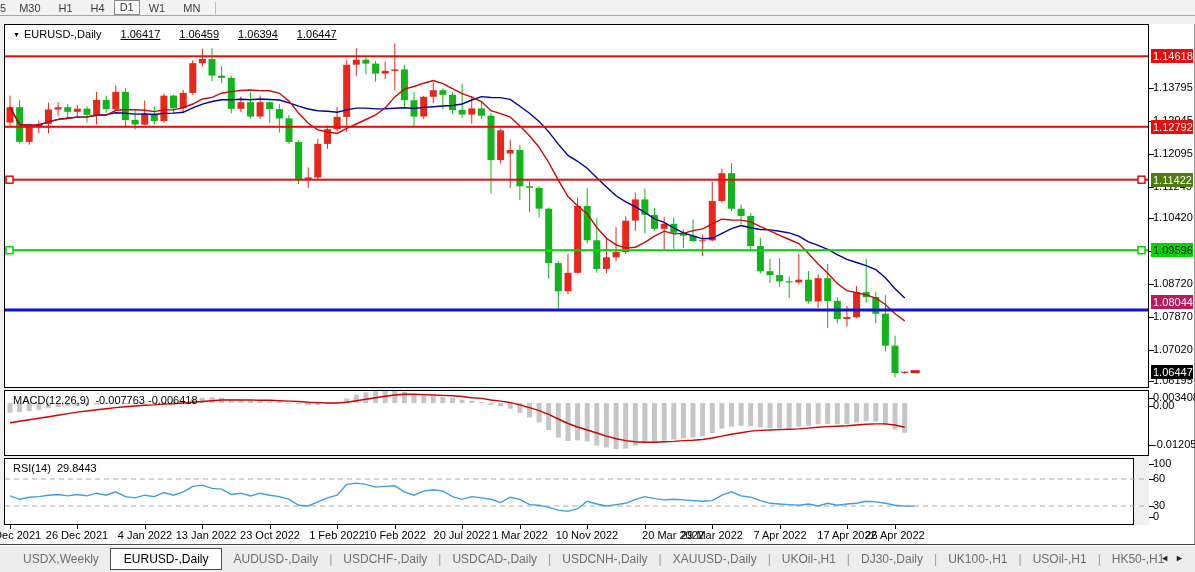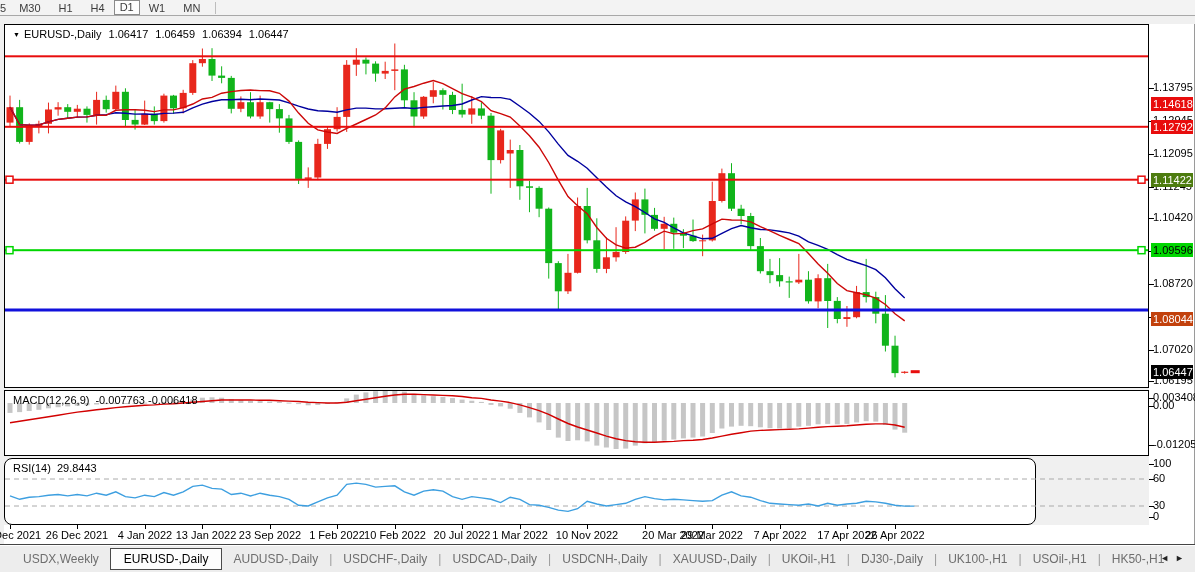--- a/index.html
+++ b/index.html
@@ -9,25 +9,25 @@
   .toolbar{position:absolute;left:0;top:0;width:1195px;height:15px;background:#f3f3f3;
            border-bottom:1px solid #a8a8a8;display:flex;align-items:center;overflow:hidden;}
   .tf-btn{font-size:11px;color:#3c3c3c;padding:0 9px;height:14px;line-height:14px;cursor:default;}
   .tf-btn:first-child{margin-left:-4px;padding:0 4px;}
   .tf-btn.active{background:#fcfcfc;border:1px solid #8a8a8a;height:13px;line-height:13px;padding:0 5px;}
   .tf-sep{width:1px;height:12px;background:#bdbdbd;margin:0 6px;}
   
   .pane{position:absolute;background:#ffffff;border:1px solid #000;box-sizing:border-box;}
   .main-pane{left:4px;top:24px;width:1145px;height:364px;}
   .macd-pane{left:4px;top:390px;width:1145px;height:66px;}
-  .rsi-pane{left:4px;top:458px;width:1032px;height:67px;border-radius:8px;}
+  .rsi-pane{left:4px;top:458px;width:1130px;height:67px;}
   .pane svg{position:absolute;left:0;top:0;display:block;}
   .hdr{position:absolute;left:8px;top:3px;font-size:11px;color:#000;white-space:nowrap;z-index:5;}
   .hdr .tri{font-size:7px;position:relative;top:-1px;margin-right:4px;}
-  .hdr .num{margin-left:7px;}
+  .hdr .num{margin-left:19px;text-decoration:underline;}
   .ind-name{margin-right:6px;}
   
   .axis-col{position:absolute;left:1149px;top:24px;width:46px;height:521px;background:#fff;
             border-right:1px solid #9a9a9a;box-sizing:border-box;}
   .ptick{position:absolute;left:0;width:5px;height:1px;background:#000;}
   .plabel{position:absolute;left:4px;font-size:11px;color:#000;white-space:nowrap;}
   .pbadge{position:absolute;left:2px;width:42px;height:14px;line-height:14px;font-size:11px;
           padding-left:2px;box-sizing:border-box;}
   
   .date-axis{position:absolute;left:4px;top:525px;width:1145px;height:19px;background:#fff;}
@@ -592,25 +592,25 @@
       <div class="ptick" style="top: 227px;"></div>
       <div class="plabel" style="top: 220px;">1.09570</div>
       <div class="ptick" style="top: 260px;"></div>
       <div class="plabel" style="top: 253px;">1.08720</div>
       <div class="ptick" style="top: 293px;"></div>
       <div class="plabel" style="top: 286px;">1.07870</div>
       <div class="ptick" style="top: 326px;"></div>
       <div class="plabel" style="top: 319px;">1.07020</div>
       <div class="ptick" style="top: 357px;"></div>
       <div class="plabel" style="top: 350px;">1.06195</div>
-      <div class="pbadge" style="top: 25px; background: rgb(232, 13, 13); color: rgb(255, 255, 255); margin-top: 48px;">1.14618</div>
+      <div class="pbadge" style="top: 25px; background: rgb(232, 13, 13); color: rgb(255, 255, 255);">1.14618</div>
       <div class="pbadge" style="top: 96px; background: rgb(232, 13, 13); color: rgb(255, 255, 255);">1.12792</div>
       <div class="pbadge" style="top: 149px; background: #4d7c0f; color: rgb(255, 255, 255);">1.11422</div>
       <div class="pbadge" style="top: 219px; background: rgb(0, 214, 0); color: rgb(0, 0, 0);">1.09596</div>
-      <div class="pbadge" style="top: 288px; background: #c2410c; color: rgb(255, 255, 255); text-align: center;">1.08044</div>
+      <div class="pbadge" style="top: 271px; background: #be185d; color: rgb(255, 255, 255); text-align: center;">1.08044</div>
       <div class="pbadge" style="top: 341px; background: rgb(0, 0, 0); color: rgb(255, 255, 255);">1.06447</div>
       <div class="ptick" style="top: 374px;"></div>
       <div class="plabel" style="top: 367px;">0.003408</div>
       <div class="ptick" style="top: 382px;"></div>
       <div class="plabel" style="top: 375px;">0.00</div>
       <div class="ptick" style="top: 421px;"></div>
       <div class="plabel" style="top: 414px;">-0.012058</div>
       <div class="ptick" style="top: 440px;"></div>
       <div class="plabel" style="top: 433px;">100</div>
       <div class="ptick" style="top: 455px;"></div>
@@ -623,21 +623,21 @@
   <div class="date-axis" id="dateAxis">
       <div class="xtick" style="left: 6px;"></div>
       <div class="dlabel" style="left: 6px;">16 Dec 2021</div>
       <div class="xtick" style="left: 73px;"></div>
       <div class="dlabel" style="left: 73px;">26 Dec 2021</div>
       <div class="xtick" style="left: 141px;"></div>
       <div class="dlabel" style="left: 141px;">4 Jan 2022</div>
       <div class="xtick" style="left: 198px;"></div>
       <div class="dlabel" style="left: 182px; margin-left: 20px;">13 Jan 2022</div>
       <div class="xtick" style="left: 266px;"></div>
-      <div class="dlabel" style="left: 266px;">23 Sep 2022</div>
+      <div class="dlabel" style="left: 266px;">23 Oct 2022</div>
       <div class="xtick" style="left: 333px;"></div>
       <div class="dlabel" style="left: 333px;">1 Feb 2022</div>
       <div class="xtick" style="left: 391px;"></div>
       <div class="dlabel" style="left: 391px;">10 Feb 2022</div>
       <div class="xtick" style="left: 458px;"></div>
       <div class="dlabel" style="left: 458px;">20 Jul 2022</div>
       <div class="xtick" style="left: 516px;"></div>
       <div class="dlabel" style="left: 516px;">1 Mar 2022</div>
       <div class="xtick" style="left: 583px;"></div>
       <div class="dlabel" style="left: 583px;">10 Nov 2022</div>

